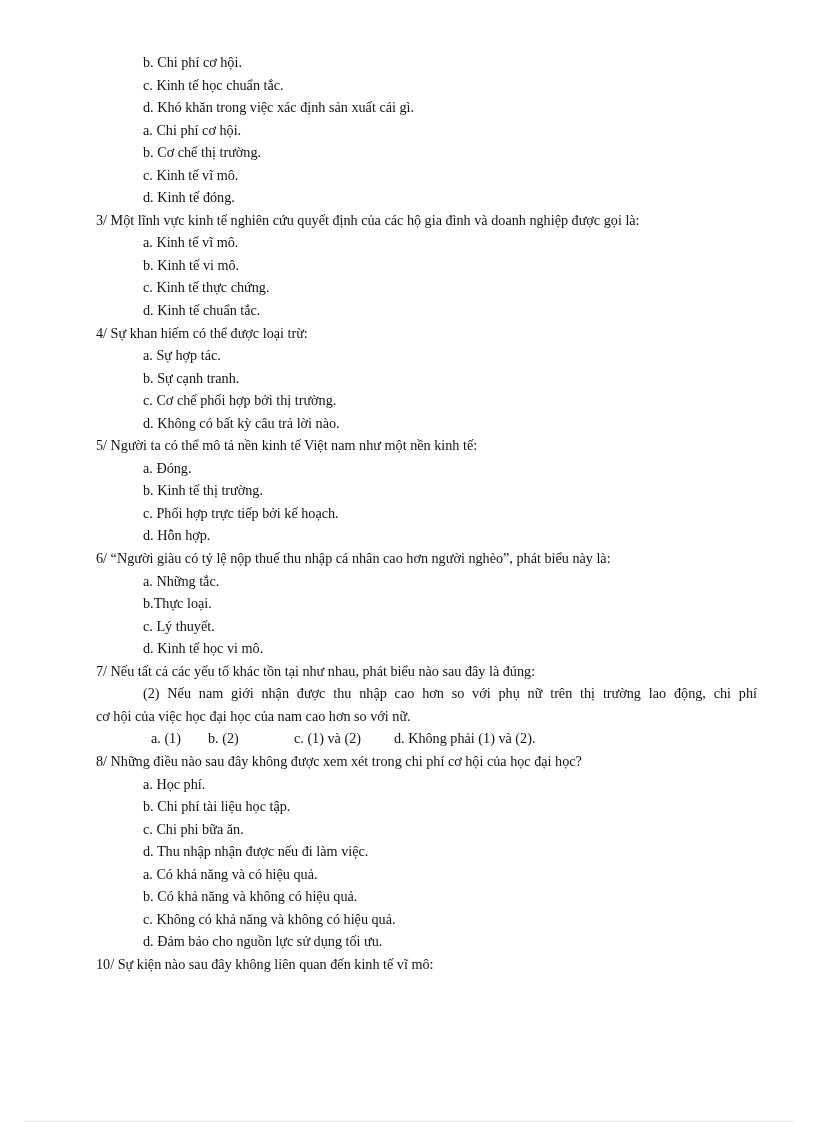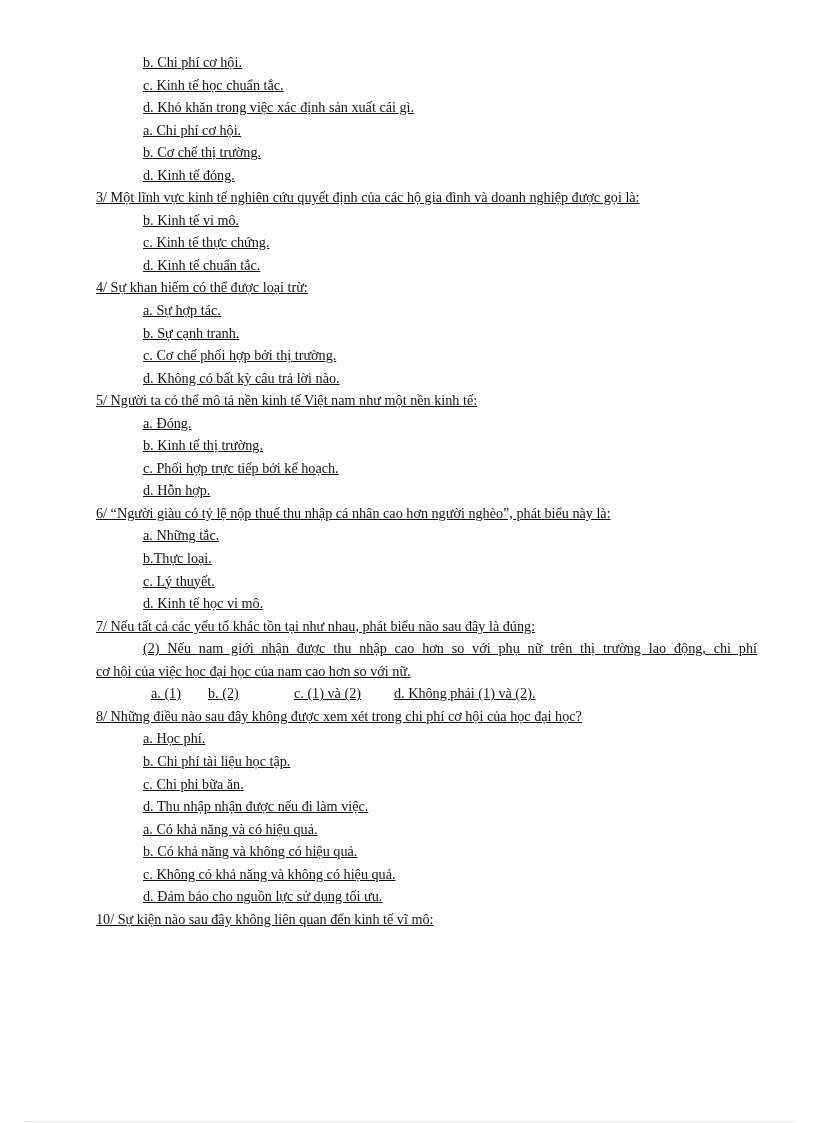--- a/index.html
+++ b/index.html
@@ -2,21 +2,21 @@
 <html><head>
   <meta charset="utf-8">
   <style>
     html, body { margin: 0; padding: 0; background: #ffffff; }
     body { width: 816px; height: 1123px; position: relative; overflow: hidden; }
     .page {
       position: absolute; left: 96px; top: 51px; width: 661px;
       font-family: "Liberation Serif", "DejaVu Serif", serif;
       font-size: 14.2px; color: #111111; line-height: 22.55px;
     }
-    .line { white-space: nowrap; height: 22.55px; text-decoration: underline; }
+    .line { white-space: nowrap; height: 22.55px; }
     .opt { padding-left: 47px; }
     .q { padding-left: 0; }
     .just { text-align: justify; text-align-last: justify; white-space: normal; }
     .inline-opts { padding-left: 47px; display: flex; }
     .inline-opts span { display: inline-block; }
     .o1 { width: 57px; margin-left: 8px; } .o2 { width: 86px; } .o3 { width: 64px; }
     .footer-rule {
       position: absolute; left: 24px; right: 22px; top: 1121px; height: 0;
       border-top: 1px dotted #d8d8d8;
     }
@@ -25,23 +25,25 @@
 <body>
 
 <div class="page">
 
   <div class="line opt">b. Chi phí cơ hội.</div>
   <div class="line opt">c. Kinh tế học chuẩn tắc.</div>
   <div class="line opt">d. Khó khăn trong việc xác định sản xuất cái gì.</div>
 
   <div class="line opt">a. Chi phí cơ hội.</div>
   <div class="line opt">b. Cơ chế thị trường.</div>
+  <div class="line opt">c. Kinh tế vĩ mô.</div>
   <div class="line opt">d. Kinh tế đóng.</div>
 
   <div class="line q">3/ Một lĩnh vực kinh tế nghiên cứu quyết định của các hộ gia đình và doanh nghiệp được gọi là:</div>
+  <div class="line opt">a. Kinh tế vĩ mô.</div>
   <div class="line opt">b. Kinh tế vi mô.</div>
   <div class="line opt">c. Kinh tế thực chứng.</div>
   <div class="line opt">d. Kinh tế chuẩn tắc.</div>
 
   <div class="line q">4/ Sự khan hiếm có thể được loại trừ:</div>
   <div class="line opt">a. Sự hợp tác.</div>
   <div class="line opt">b. Sự cạnh tranh.</div>
   <div class="line opt">c. Cơ chế phối hợp bởi thị trường.</div>
   <div class="line opt">d. Không có bất kỳ câu trả lời nào.</div>
 

